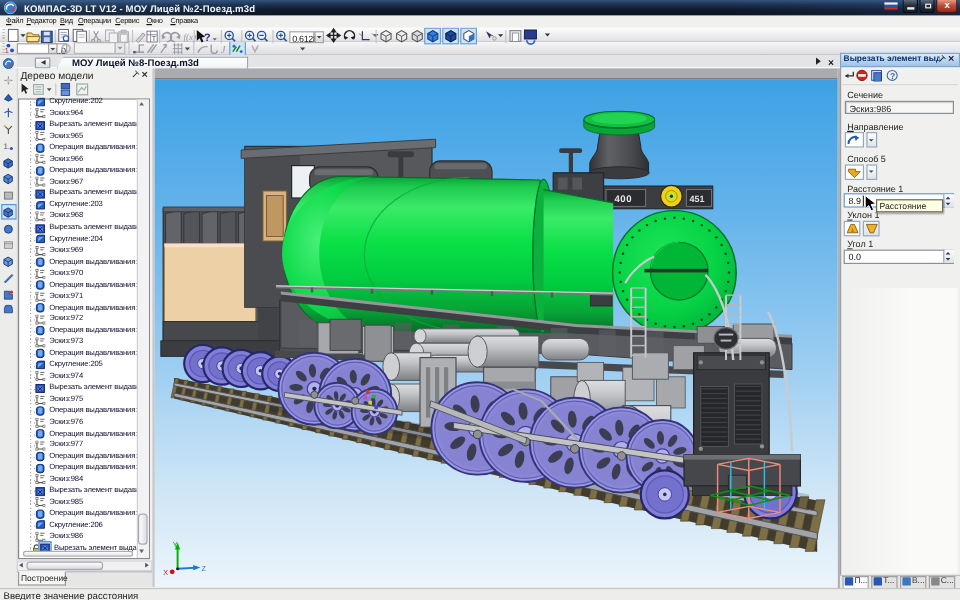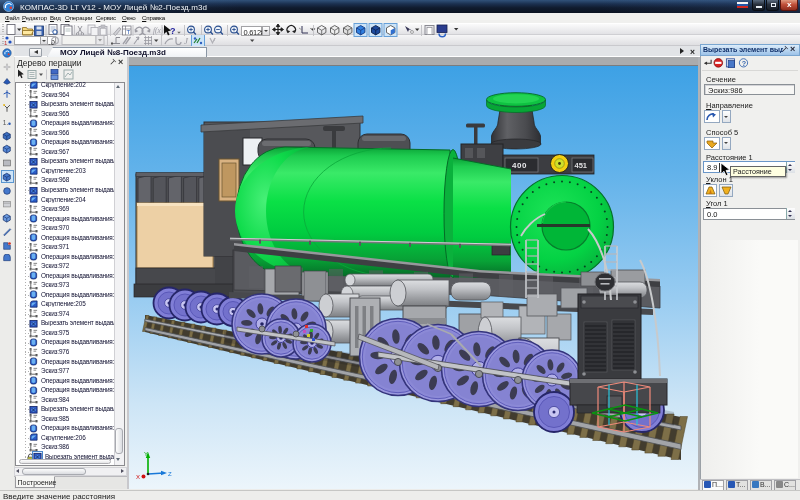--- a/index.html
+++ b/index.html
@@ -12,21 +12,21 @@
 <div id="app">
 
 <div class="abs" style="left:0;top:0;width:800px;height:13px;background:linear-gradient(180deg,#3a5a80 0%,#1d3least 0%);background:linear-gradient(180deg,#31527a 0%,#1b3050 30%,#101b2e 60%,#0a1220 100%);"></div>
 <div class="abs" style="left:0;top:0;width:800px;height:13px;background:linear-gradient(90deg,rgba(90,140,200,.25),rgba(0,0,0,0) 30%,rgba(0,0,0,0) 75%,rgba(70,110,170,.2));"></div>
 <svg class="abs" style="left:3px;top:1px" width="12" height="11" viewBox="0 0 12 11">
  <circle cx="5.6" cy="5.5" r="5" fill="#2f7fd6"></circle>
       <circle cx="5.6" cy="5.5" r="5" fill="none" stroke="#9cc4ee" stroke-width="0.7"></circle>
  <path d="M2.5 7 A3.4 3.4 0 0 1 8.5 4" fill="none" stroke="#fff" stroke-width="1.2"></path>
  <circle cx="7.8" cy="6.8" r="1.3" fill="#e23b2e"></circle>
     </svg>
-<div class="abs" style="left:20px;top:2.5px;font-size:8px;font-weight:normal;color:#f2f6fa;letter-spacing:.1px;">КОМПАС-3D LT V12 - МОУ Лицей №2-Поезд.m3d</div>
+<div class="abs" style="left:20px;top:2.5px;font-size:8px;font-weight:bold;color:#f2f6fa;letter-spacing:.1px;">КОМПАС-3D LT V12 - МОУ Лицей №2-Поезд.m3d</div>
 <div class="abs" style="left:737px;top:2px;width:11px;height:6px;">
  <div class="abs" style="left:0;top:0;width:11px;height:2px;background:#f4f4f4;"></div>
  <div class="abs" style="left:0;top:2px;width:11px;height:2px;background:#2458a8;"></div>
  <div class="abs" style="left:0;top:4px;width:11px;height:2px;background:#d02820;"></div>
 </div>
 <div class="abs" style="left:752px;top:0;width:13px;height:11px;background:linear-gradient(#5a6a7e,#28303c 45%,#161c26);border:1px solid #0a0e14;border-top:none;border-radius:0 0 3px 3px;">
   <div class="abs" style="left:3px;top:6px;width:6px;height:1.5px;background:#e8eef4;"></div>
     </div>
 <div class="abs" style="left:766px;top:0;width:13px;height:11px;background:linear-gradient(#5a6a7e,#28303c 45%,#161c26);border:1px solid #0a0e14;border-top:none;border-radius:0 0 3px 3px;">
   <div class="abs" style="left:3.5px;top:3px;width:5px;height:4px;border:1px solid #e8eef4;"></div>
@@ -260,21 +260,21 @@
       <path d="M2 9.5 L9.5 2 l1 1 -7.5 7.5 z" fill="#4478cc" stroke="#16306a" stroke-width="0.6"></path>
     </svg>
 <svg class="abs" style="left:2px;top:240.5px" width="10" height="10" viewBox="0 0 12 12">
       <path d="M2 2 h5 v3 h3 v5 H2 z" fill="#4478cc" stroke="#16306a" stroke-width="0.7"></path>
       <circle cx="9" cy="3" r="1.6" fill="#d03020"></circle>
     </svg>
 <svg class="abs" style="left:2px;top:254.25px" width="10" height="10" viewBox="0 0 12 12">
       <path d="M2 4 a4 4 0 0 1 8 0 v4 H2 z" fill="#4478cc" stroke="#16306a" stroke-width="0.7"></path>
     </svg>
 <div class="abs" style="left:14px;top:57px;width:113px;height:419px;background:#f0f0ee;border-left:1px solid #d8d8d6;"></div>
-<div class="abs" style="left:17px;top:58px;font-size:8.5px;color:#222;">Дерево перации</div>
+<div class="abs" style="left:17px;top:58px;font-size:8.5px;color:#222;">Дерево модели</div>
 <div class="abs" style="left:110px;top:57.5px;font-size:8px;color:#333;transform:rotate(45deg);">Т</div>
 <div class="abs" style="left:118px;top:56.5px;font-size:9px;font-weight:bold;color:#333;">×</div>
 <svg class="abs" style="left:15px;top:68px" width="70" height="13" viewBox="0 0 70 13">
       <path d="M3 1.5 l0 7.5 2-1.8 1.3 3 1.3-0.7 -1.3-2.8 2.5-0.5 z" fill="#222"></path>
       <rect x="13" y="2.5" width="8" height="8" fill="none" stroke="#9aa" stroke-width="1"></rect>
       <path d="M14.5 4.5 h5 M14.5 6.5 h5 M14.5 8.5 h5" stroke="#9aa" stroke-width="0.8"></path>
       <path d="M24 5.5 l2 2.5 2-2.5 z" fill="#555"></path>
       <rect x="31" y="1.5" width="1" height="10" fill="#c8c8cc"></rect>
       <rect x="36" y="1.5" width="7" height="4.5" fill="#4068c4" stroke="#1c3a80" stroke-width="0.7"></rect>
       <rect x="36" y="7" width="7" height="4.5" fill="#6a92dc" stroke="#1c3a80" stroke-width="0.7"></rect>

